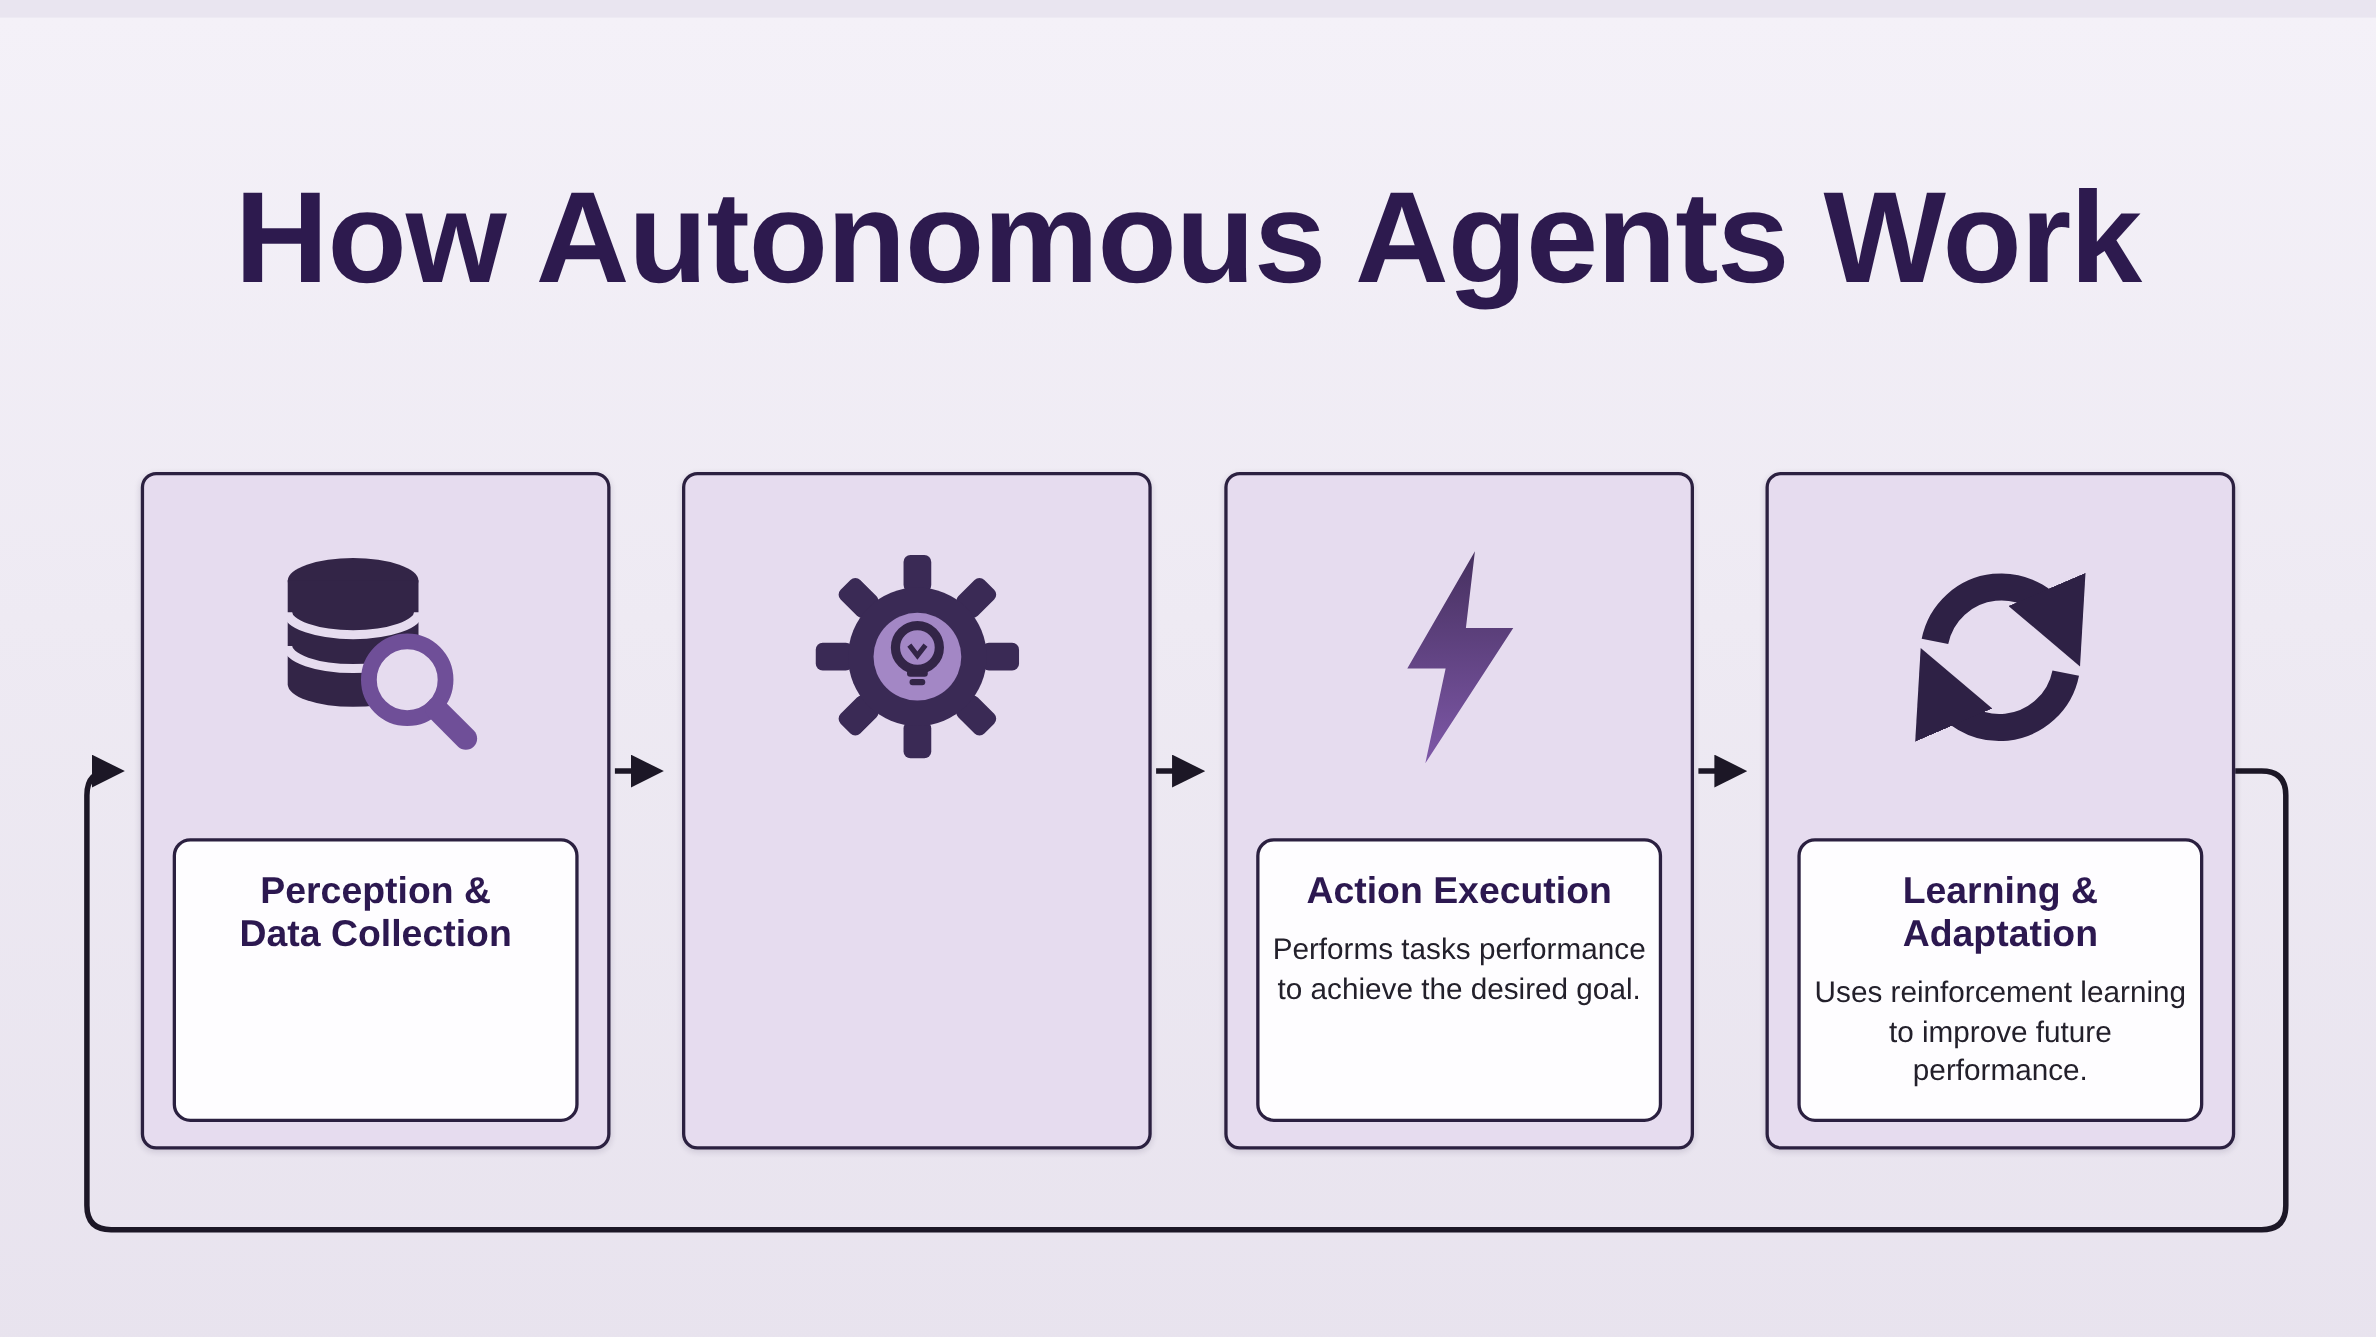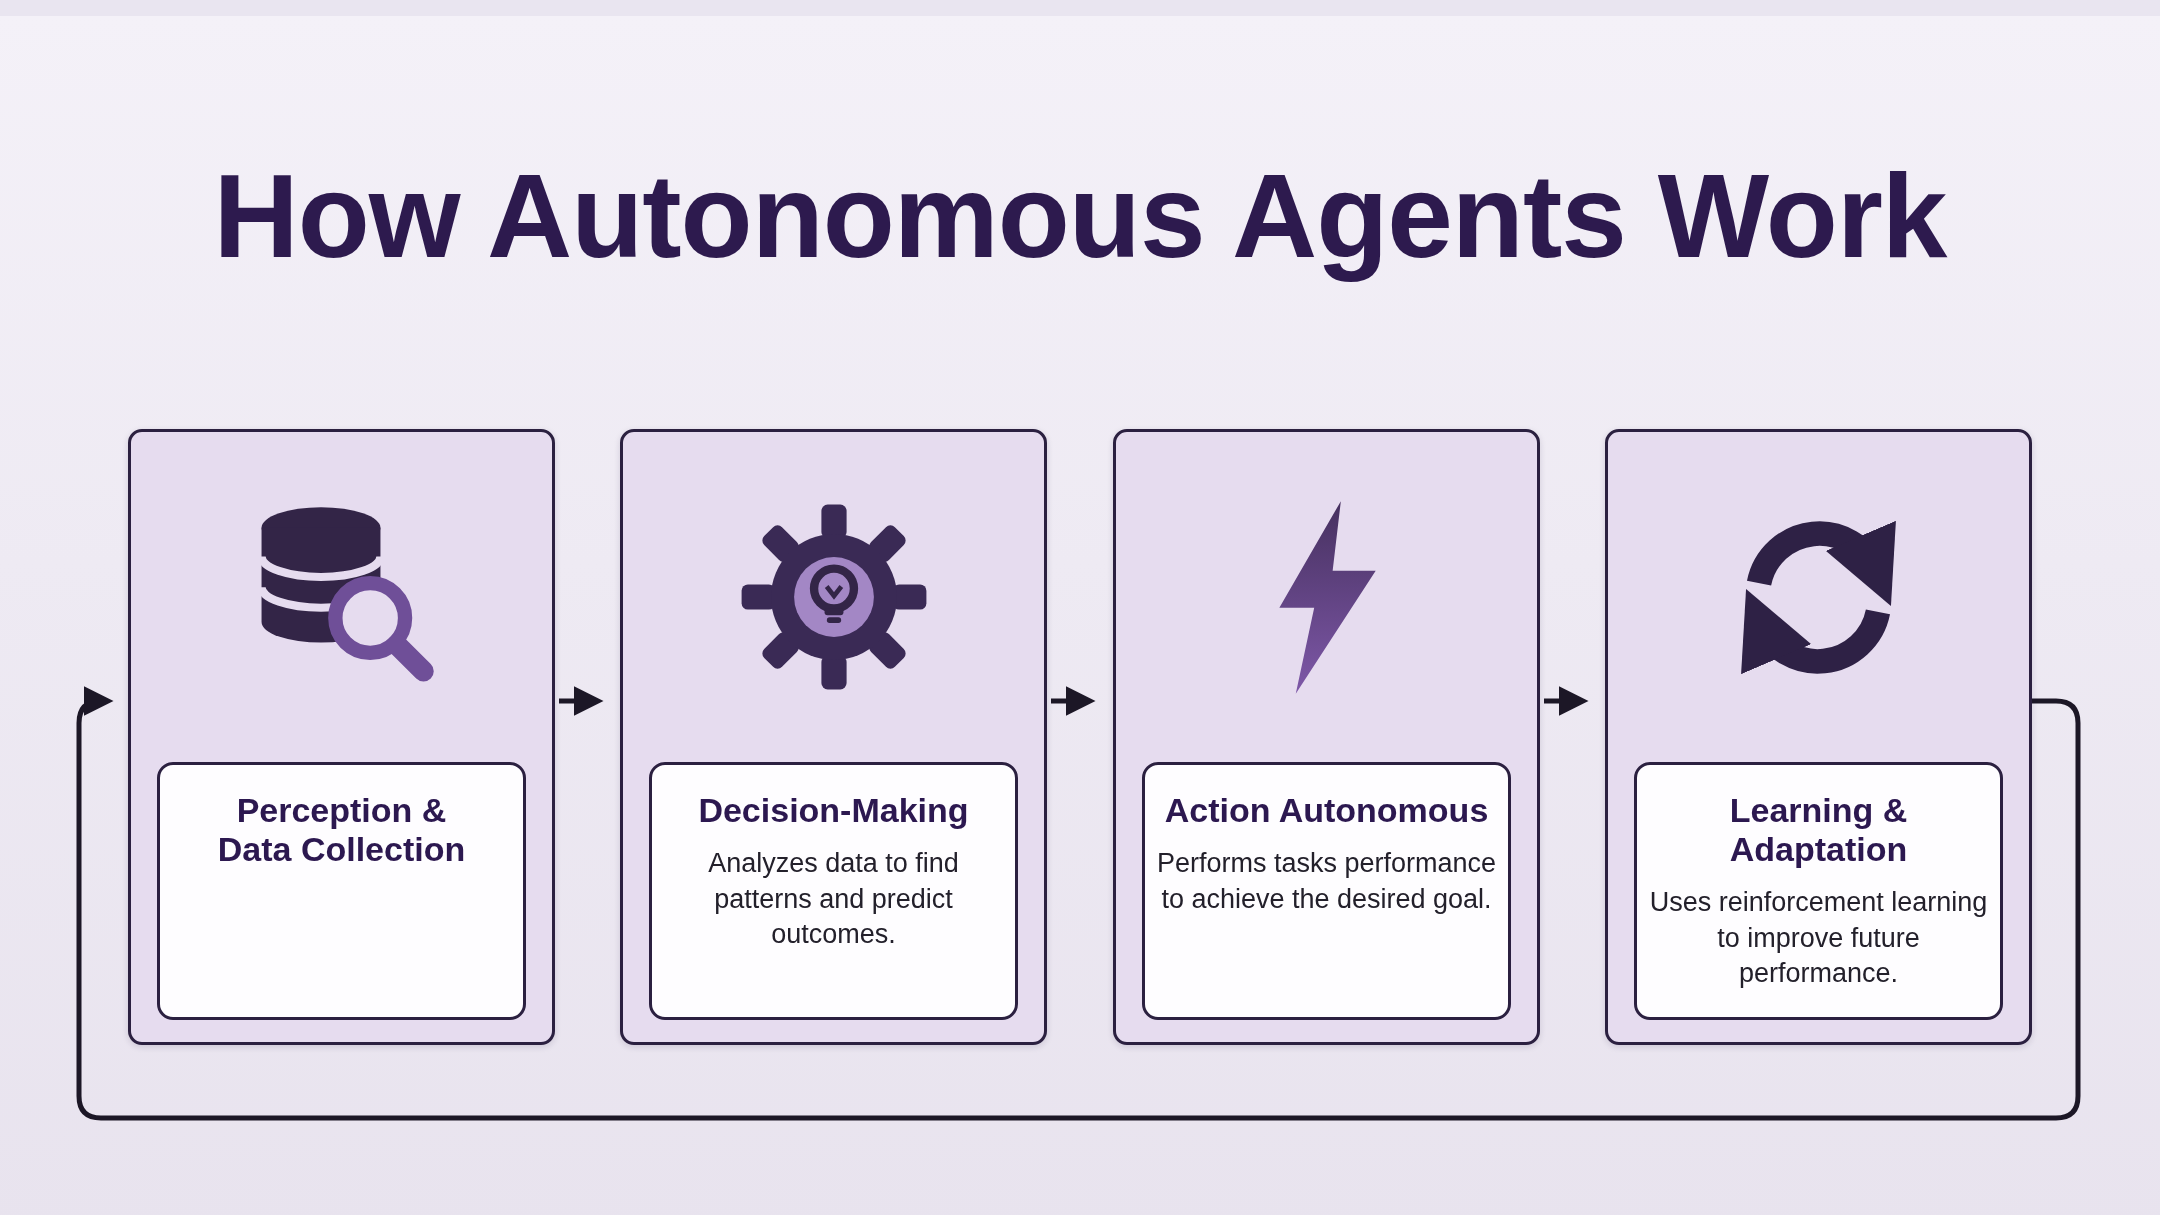--- a/index.html
+++ b/index.html
@@ -133,40 +133,36 @@
           <rect x="44" y="6" width="12" height="16" rx="3" transform="rotate(315 50 50)"></rect>
           <circle cx="50" cy="50" r="30"></circle>
         </g>
         <circle cx="50" cy="50" r="19" fill="#a387c5"></circle>
         <circle cx="50" cy="46" r="9.5" fill="none" stroke="#332547" stroke-width="4"></circle>
         <path d="M46.5 45 L50 49.5 L53.5 45" stroke="#332547" stroke-width="2.2" fill="none"></path>
         <rect x="45.5" y="55.5" width="9" height="3.2" rx="1.4" fill="#332547"></rect>
         <rect x="46.6" y="59.6" width="6.8" height="2.8" rx="1.3" fill="#332547"></rect>
       </svg>
     </div>
-    <div class="info">
-      <h2 class="step-title">Decision-Making</h2>
-      <p class="step-desc">Analyzes data to find patterns and predict outcomes.</p>
-    </div>
   </section>
 
   <section class="card card-3">
     <div class="icon-wrap">
       <svg width="205" height="205" viewBox="0 0 100 100">
         <defs>
           <linearGradient id="boltGrad" x1="0" y1="0" x2="0" y2="1">
             <stop offset="0" stop-color="#46305f"></stop>
             <stop offset="1" stop-color="#7e58a8"></stop>
           </linearGradient>
         </defs>
         <path d="M57 3 L27 55 L44 55 L35 97 L74 37 L53 37 Z" fill="url(#boltGrad)"></path>
       </svg>
     </div>
     <div class="info">
-      <h2 class="step-title">Action Autonomous</h2>
+      <h2 class="step-title">Action Execution</h2>
       <p class="step-desc">Performs tasks performance to achieve the desired goal.</p>
     </div>
   </section>
 
   <section class="card card-4">
     <div class="icon-wrap">
       <svg width="205" height="205" viewBox="0 0 100 100">
         <defs>
           <marker id="syncArrow" viewBox="0 0 10 10" refX="5" refY="5" markerWidth="3.1" markerHeight="3.1" orient="auto">
             <path d="M0 0 L10 5 L0 10 Z" fill="#2e2145"></path>

